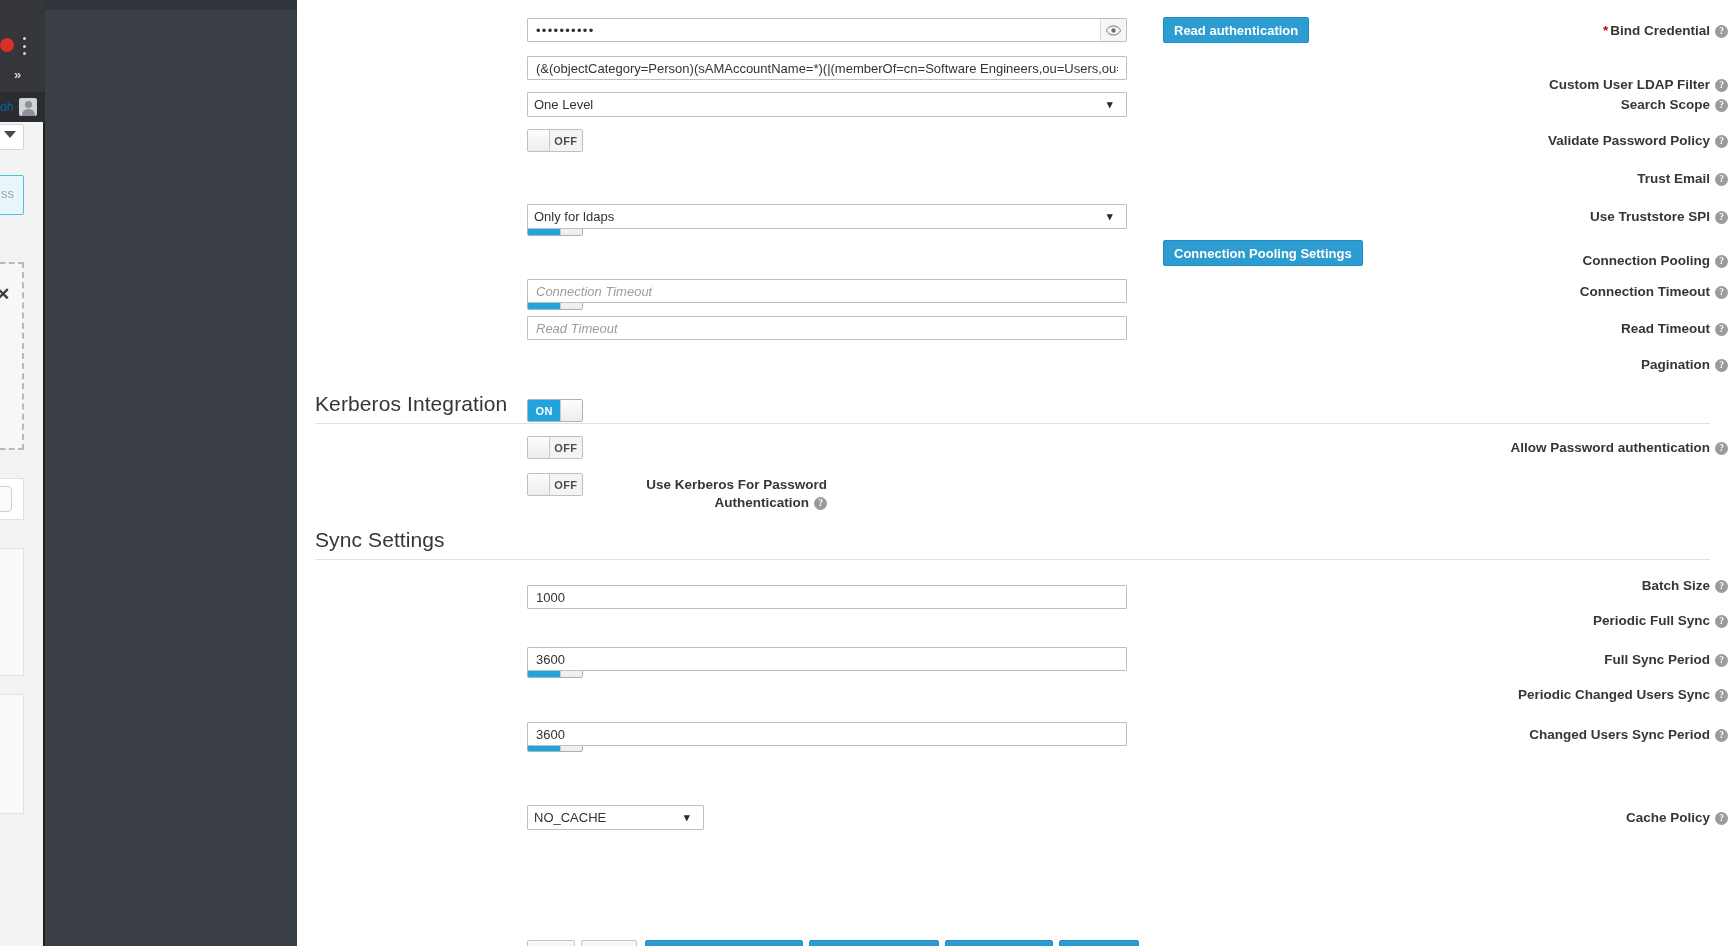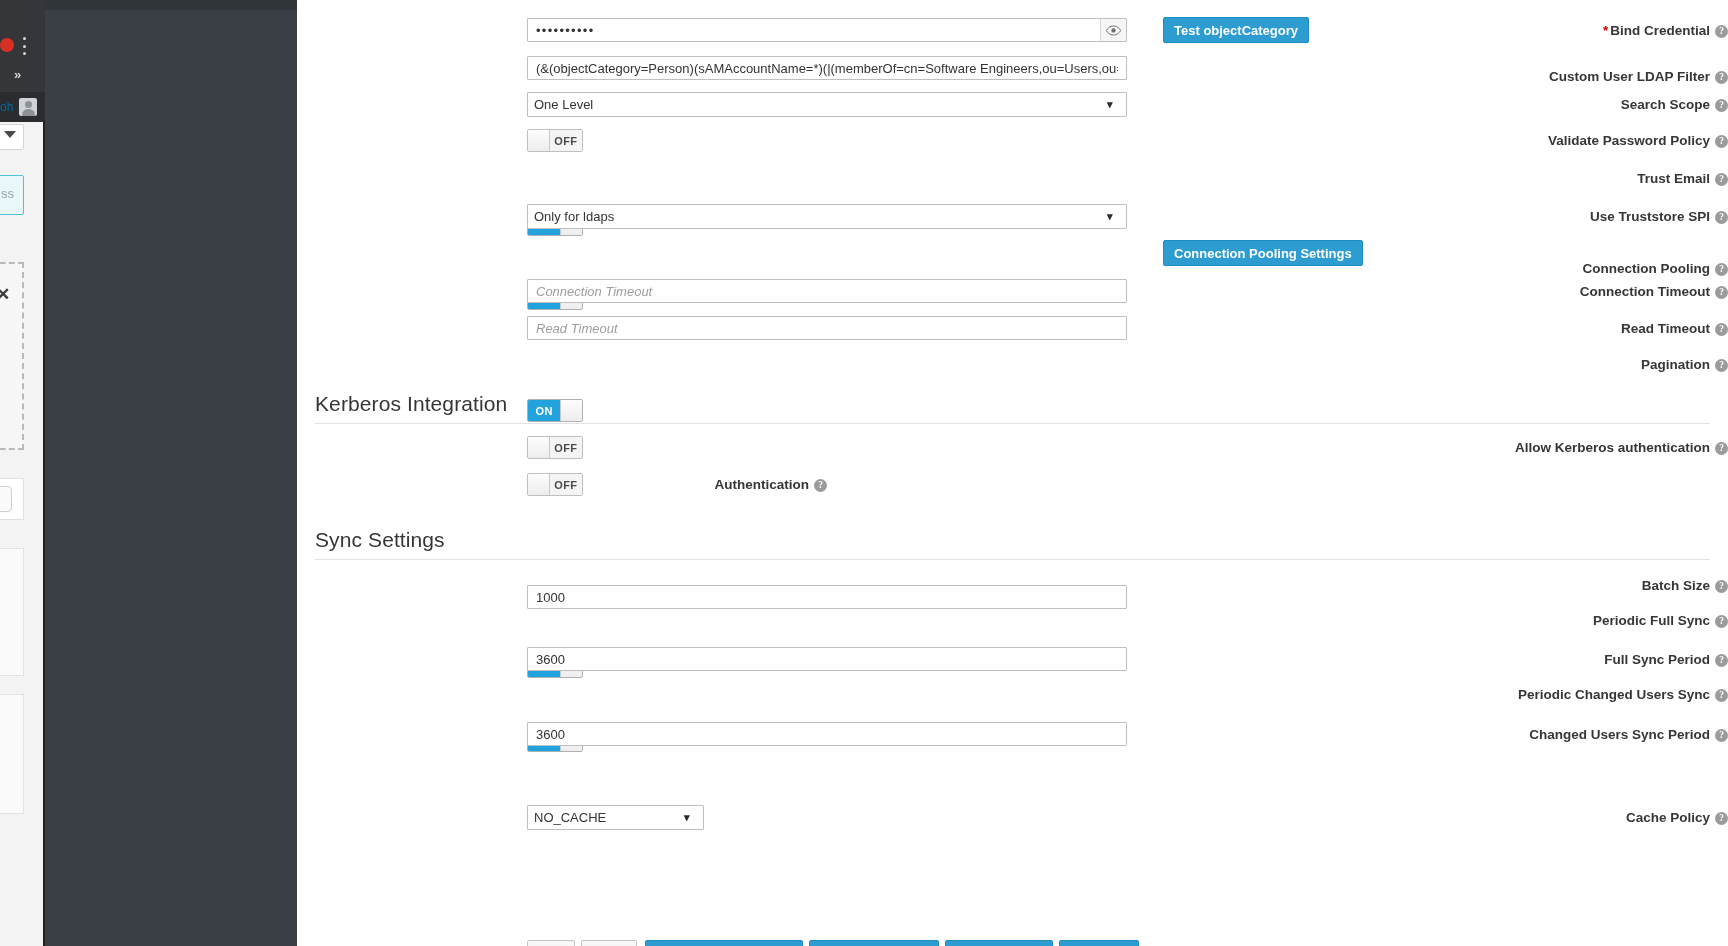--- a/index.html
+++ b/index.html
@@ -372,25 +372,25 @@
       </div>
       <div class="pwdwrap" style="left:230px; top:0px; width:600px;">
         <input type="text" readonly="" value="••••••••••" style="">
         <div class="eye-btn">
           <svg width="15" height="11" viewBox="0 0 16 11" aria-hidden="true">
             <path d="M8 0.6C4.2 0.6 1.3 3.3 0.4 5.5C1.3 7.7 4.2 10.4 8 10.4C11.8 10.4 14.7 7.7 15.6 5.5C14.7 3.3 11.8 0.6 8 0.6Z" fill="none" stroke="#6d6d6d" stroke-width="1"></path>
             <circle cx="8" cy="5.5" r="2.3" fill="#6d6d6d"></circle>
           </svg>
         </div>
       </div>
-      <button class="btn-primary" style="left:866px; top:-1px;">Test objectCategory</button>
+      <button class="btn-primary" style="left:866px; top:-1px;">Read authentication</button>
     </div>
 
     <div class="form-row" style="top:56px">
-      <div class="lbl" style="width:478px; top:12px">
+      <div class="lbl" style="width:478px; top:20px">
         <span>Custom User LDAP Filter</span><span class="help">?</span>
       </div>
       <input class="txtfield" style="left: 230px; top: 0px; width: 600px;" value="(&amp;(objectCategory=Person)(sAMAccountName=*)(|(memberOf=cn=Software Engineers,ou=Users,ou=arca,dc=arca,d">
     </div>
 
     <div class="form-row" style="top:92px">
       <div class="lbl" style="width:478px; top:4px">
         <span>Search Scope</span><span class="help">?</span>
       </div>
       <select class="selfield" style="left:230px; top:0px; width:600px;">
@@ -423,21 +423,21 @@
       <div class="lbl" style="width:478px; top:4px">
         <span>Use Truststore SPI</span><span class="help">?</span>
       </div>
       <select class="selfield" style="left:230px; top:0px; width:600px;">
         <option>Only for ldaps</option>
       </select>
       <div class="selcaret" style="left:810px; top:6px;">▾</div>
     </div>
 
     <div class="form-row" style="top:242px">
-      <div class="lbl" style="width:506px; top:18px">
+      <div class="lbl" style="width:506px; top:10px">
         <span>Connection Pooling</span><span class="help">?</span>
       </div>
       <div class="toggle on" style="left:230px; top:-1px;">
         <div class="tg-on-text">ON</div>
         <div class="tg-knob right"></div>
       </div>
       <button class="btn-primary" style="left:866px; top:-2px;">Connection Pooling Settings</button>
     </div>
 
     <div class="form-row" style="top:279px">
@@ -464,30 +464,31 @@
       </div>
     </div>
 
     <div class="section" style="top:391px">
       <h2>Kerberos Integration</h2>
       <div class="rule"></div>
     </div>
 
     <div class="form-row" style="top:437px">
       <div class="lbl" style="width:478px; top:2px">
-        <span>Allow Kerberos authentication</span><span class="help">?</span>
+        <span>Allow Password authentication</span><span class="help">?</span>
       </div>
       <div class="toggle off" style="left:230px; top:-1px;">
         <div class="tg-knob left"></div>
         <div class="tg-off-text">OFF</div>
       </div>
     </div>
 
     <div class="form-row" style="top:474px; height:48px;">
       <div class="lbl-wrap" style="top:2px">
+        <div>Use Kerberos For Password</div>
         <div><span>Authentication</span><span class="help">?</span></div>
       </div>
       <div class="toggle off" style="left:230px; top:-1px;">
         <div class="tg-knob left"></div>
         <div class="tg-off-text">OFF</div>
       </div>
     </div>
 
     <div class="section" style="top:527px">
       <h2>Sync Settings</h2>

